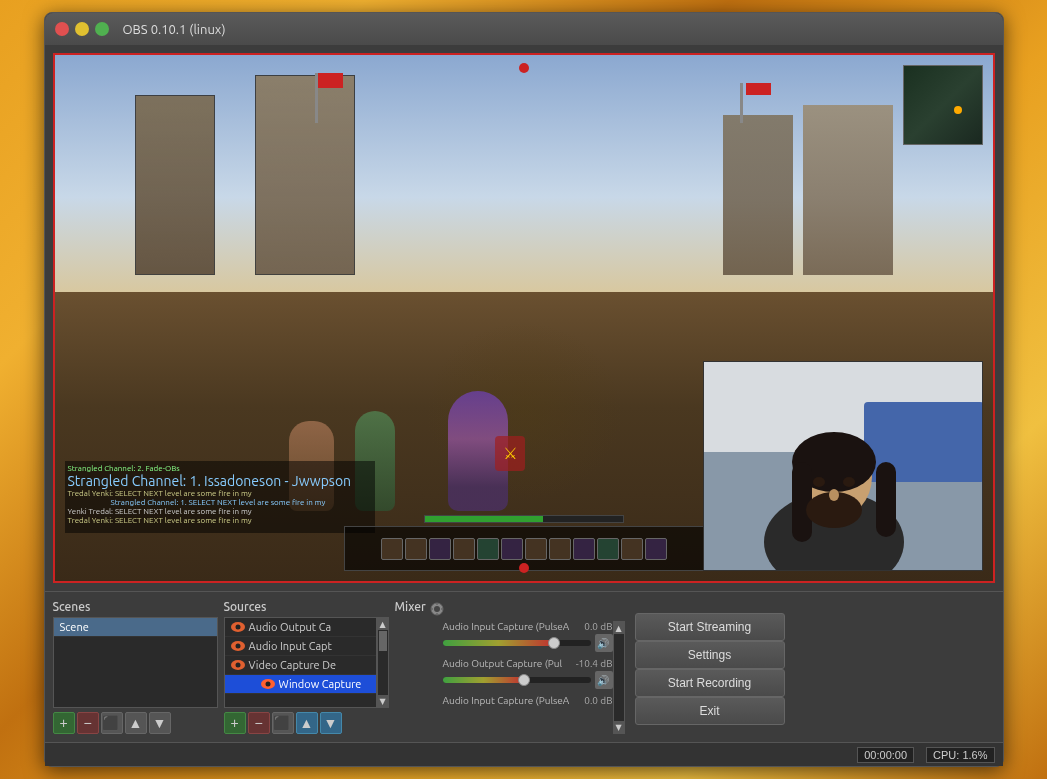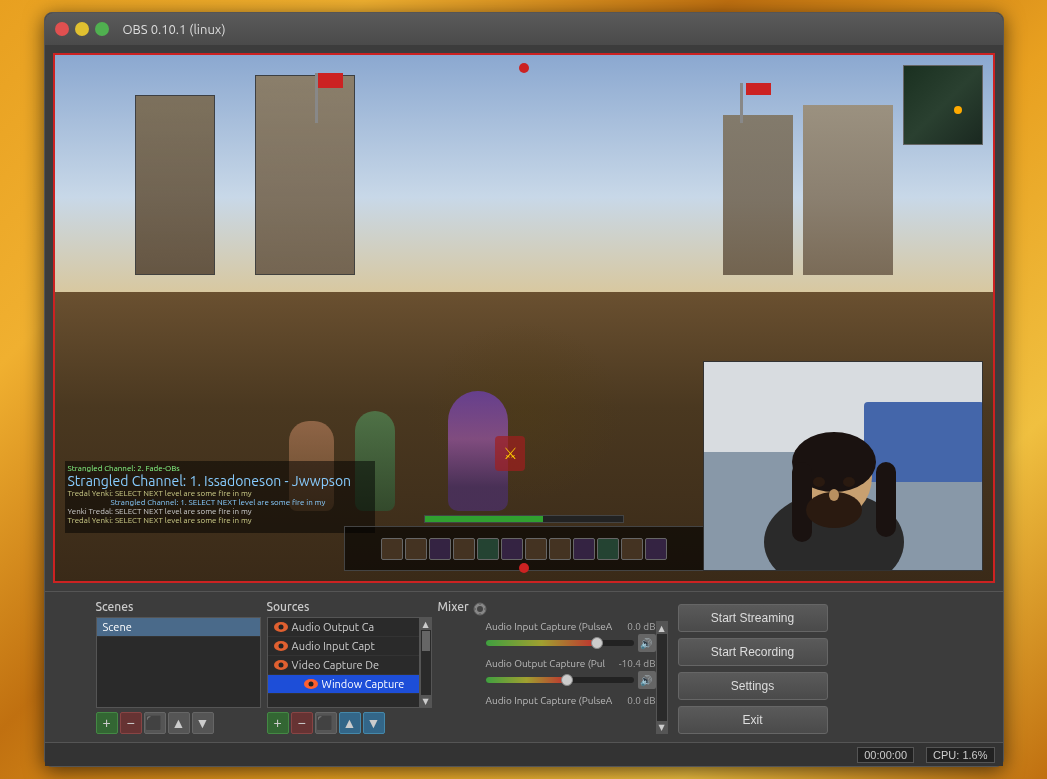--- a/index.html
+++ b/index.html
@@ -159,21 +159,20 @@
       display: flex;
       flex: 1;
       padding: 8px;
       gap: 6px;
     }
     
     .section-scenes {
       width: 165px;
       display: flex;
       flex-direction: column;
-      margin-left: 43px;
     }
     .section-label {
       color: #ccc;
       font-size: 12px;
       margin-bottom: 4px;
       font-weight: 500;
     }
     .list-box {
       flex: 1;
       background: #2a2a2a;
@@ -320,21 +319,21 @@
     }
     .mixer-content {
       flex: 1;
     }
     
     .section-buttons {
       display: flex;
       flex-direction: column;
       gap: 0;
       padding-top: 4px;
-      justify-content: space-between;
+      justify-content: center;
       margin-left: 4px;
     }
     .obs-btn {
       width: 150px;
       height: 28px;
       border: 1px solid #666;
       background: linear-gradient(to bottom, #5a5a5a, #4a4a4a);
       color: #ddd;
       font-size: 12px;
       cursor: pointer;
@@ -598,22 +597,22 @@
           <div class="scrollbar-v">
             <div class="scroll-arrow">▲</div>
             <div style="flex:1;background:#2a2a2a;"></div>
             <div class="scroll-arrow">▼</div>
           </div>
         </div>
       </div>
 
       <div class="section-buttons">
         <button class="obs-btn">Start Streaming</button>
+        <button class="obs-btn">Settings</button>
         <button class="obs-btn">Start Recording</button>
-        <button class="obs-btn">Settings</button>
         <button class="obs-btn">Exit</button>
       </div>
 
     </div>
 
     <div class="status-bar">
       <span class="status-box">00:00:00</span>
       <span class="status-box">CPU: 1.6%</span>
     </div>
   </div>

